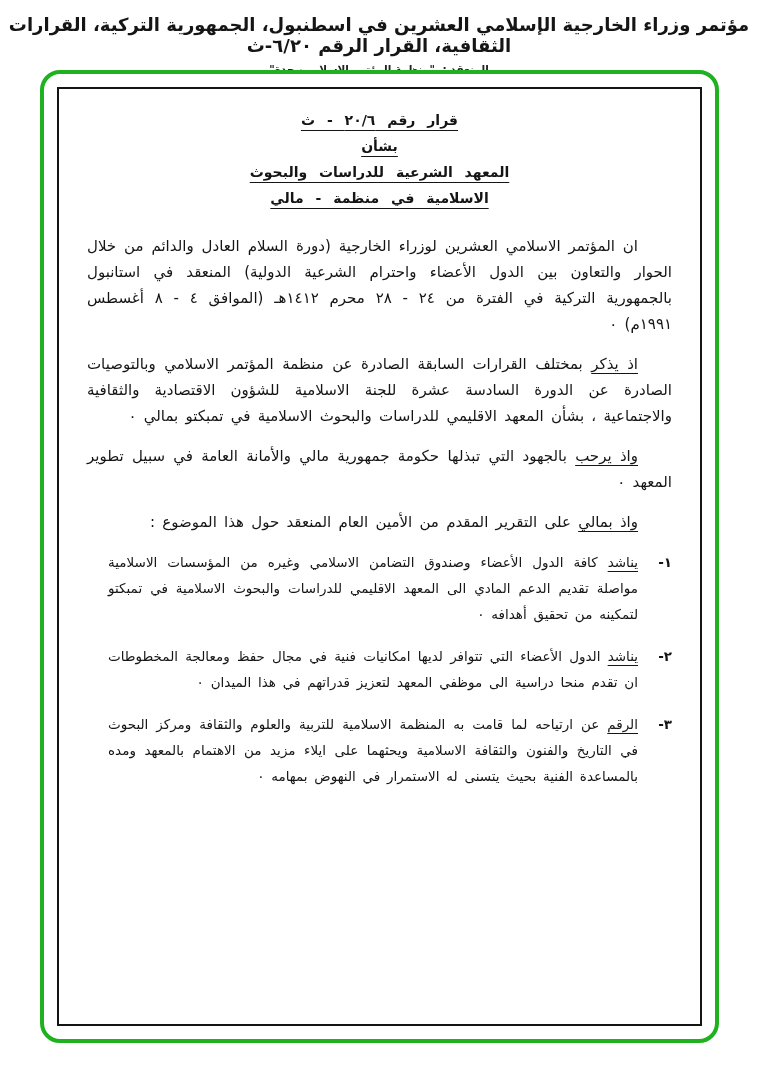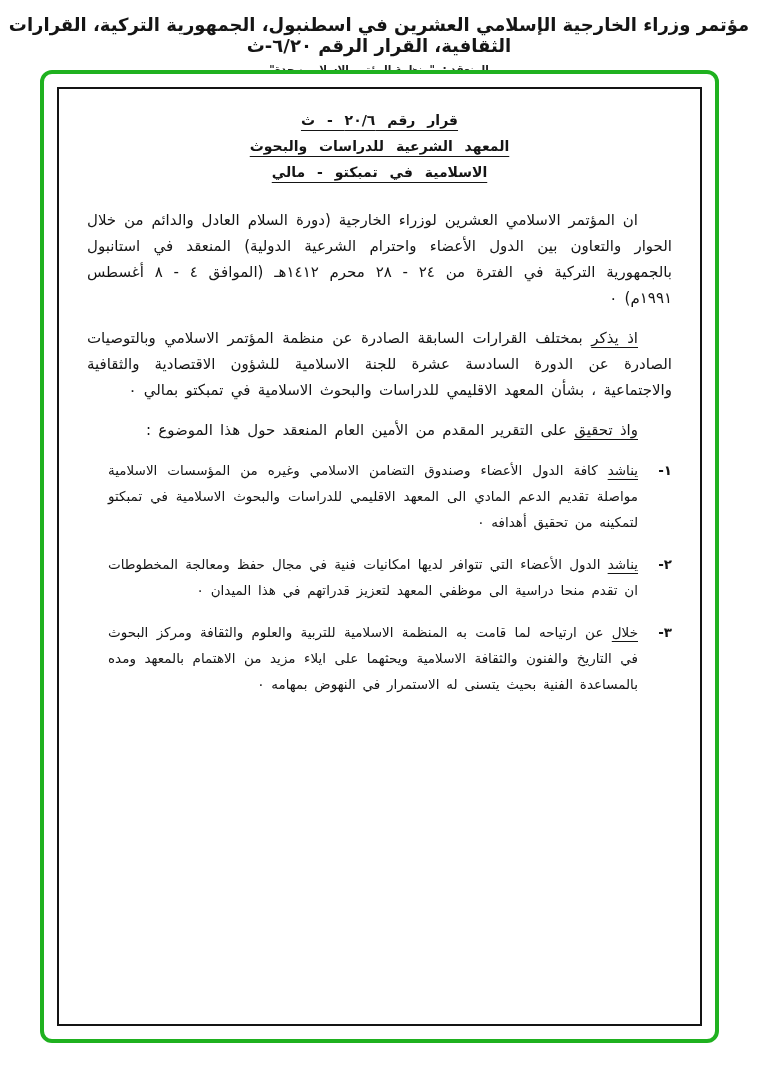--- a/index.html
+++ b/index.html
@@ -29,21 +29,21 @@
     font-weight: bold;
     color: #222;
   }
   .ph-line2 .src-label { margin-left: 4px; }
 
   .green-frame {
     position: absolute;
     left: 40px; top: 70px;
     width: 679px; height: 973px;
     border: 4px solid var(--frame-green);
-    border-radius: 12px;
+    border-radius: 20px;
     background: #ffffff;
   }
   .black-frame {
     position: absolute;
     left: 13px; top: 13px; right: 13px; bottom: 13px;
     border: 2px solid var(--frame-black);
     direction: rtl;
     padding: 18px 28px 14px 28px;
     overflow: hidden;
   }
@@ -105,50 +105,54 @@
     <span class="src-label">المنعقد :</span>
     <span class="src-value">"منظمة المؤتمر الاسلامي، جدة"</span>
   </div>
 </header>
 
 <div class="green-frame">
   <div class="black-frame">
 
     <div class="title-block">
       <div class="title-line">قرار رقم ٢٠/٦ - ث</div>
+      <div class="title-line">بشأن</div>
       <div class="title-line">المعهد الشرعية للدراسات والبحوث</div>
-      <div class="title-line">الاسلامية في تمبكتو - مالي</div>
+      <div class="title-line">الاسلامية في منظمة - مالي</div>
     </div>
 
     <p class="para indent">
       <span>ان المؤتمر الاسلامي العشرين لوزراء الخارجية (دورة السلام العادل والدائم من خلال الحوار والتعاون بين الدول الأعضاء واحترام الشرعية الدولية) المنعقد في استانبول بالجمهورية التركية في الفترة من ٢٤ - ٢٨ محرم ١٤١٢هـ (الموافق ٤ - ٨ أغسطس ١٩٩١م) ٠</span>
     </p>
 
     <p class="para indent">
       <span class="lead">اذ يذكر</span><span> بمختلف القرارات السابقة الصادرة عن منظمة المؤتمر الاسلامي وبالتوصيات الصادرة عن الدورة السادسة عشرة للجنة الاسلامية للشؤون الاقتصادية والثقافية والاجتماعية ، بشأن المعهد الاقليمي للدراسات والبحوث الاسلامية في تمبكتو بمالي ٠</span>
     </p>
 
+    <p class="para indent">
+      <span class="lead">واذ يرحب</span><span> بالجهود التي تبذلها حكومة جمهورية مالي والأمانة العامة في سبيل تطوير المعهد ٠</span>
+    </p>
 
     <p class="para indent">
-      <span class="lead">واذ تحقيق</span><span> على التقرير المقدم من الأمين العام المنعقد حول هذا الموضوع :</span>
+      <span class="lead">واذ بمالي</span><span> على التقرير المقدم من الأمين العام المنعقد حول هذا الموضوع :</span>
     </p>
 
     <div class="items">
 
       <div class="item">
         <span class="num">١-</span>
         <span class="itext"><span class="lead">يناشد</span><span> كافة الدول الأعضاء وصندوق التضامن الاسلامي وغيره من المؤسسات الاسلامية مواصلة تقديم الدعم المادي الى المعهد الاقليمي للدراسات والبحوث الاسلامية في تمبكتو لتمكينه من تحقيق أهدافه ٠</span></span>
       </div>
 
       <div class="item">
         <span class="num">٢-</span>
         <span class="itext"><span class="lead">يناشد</span><span> الدول الأعضاء التي تتوافر لديها امكانيات فنية في مجال حفظ ومعالجة المخطوطات ان تقدم منحا دراسية الى موظفي المعهد لتعزيز قدراتهم في هذا الميدان ٠</span></span>
       </div>
 
       <div class="item">
         <span class="num">٣-</span>
-        <span class="itext"><span class="lead">خلال</span><span> عن ارتياحه لما قامت به المنظمة الاسلامية للتربية والعلوم والثقافة ومركز البحوث في التاريخ والفنون والثقافة الاسلامية ويحثهما على ايلاء مزيد من الاهتمام بالمعهد ومده بالمساعدة الفنية بحيث يتسنى له الاستمرار في النهوض بمهامه ٠</span></span>
+        <span class="itext"><span class="lead">الرقم</span><span> عن ارتياحه لما قامت به المنظمة الاسلامية للتربية والعلوم والثقافة ومركز البحوث في التاريخ والفنون والثقافة الاسلامية ويحثهما على ايلاء مزيد من الاهتمام بالمعهد ومده بالمساعدة الفنية بحيث يتسنى له الاستمرار في النهوض بمهامه ٠</span></span>
       </div>
 
     </div>
 
   </div>
 </div>
 
 </body></html>

